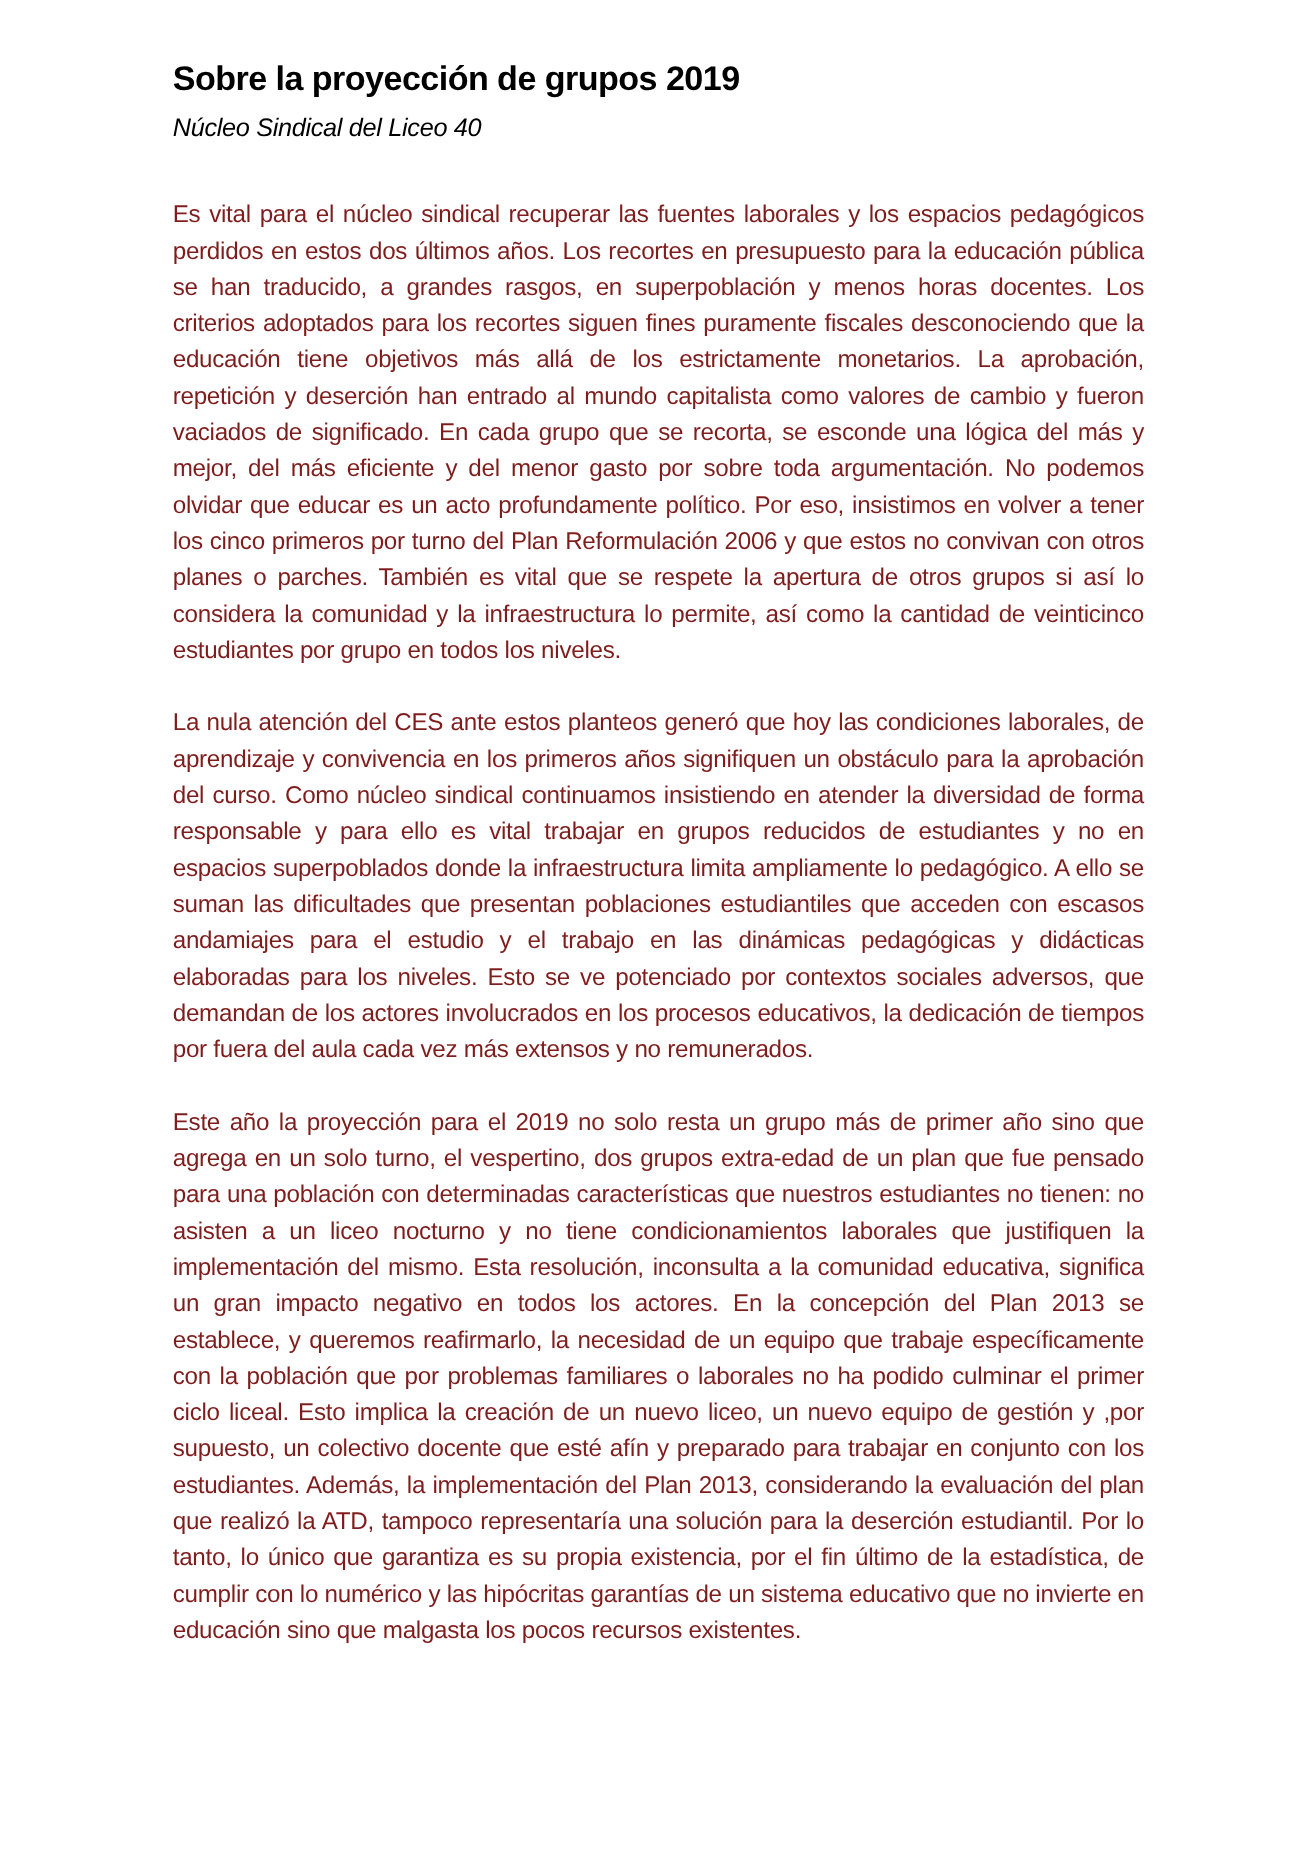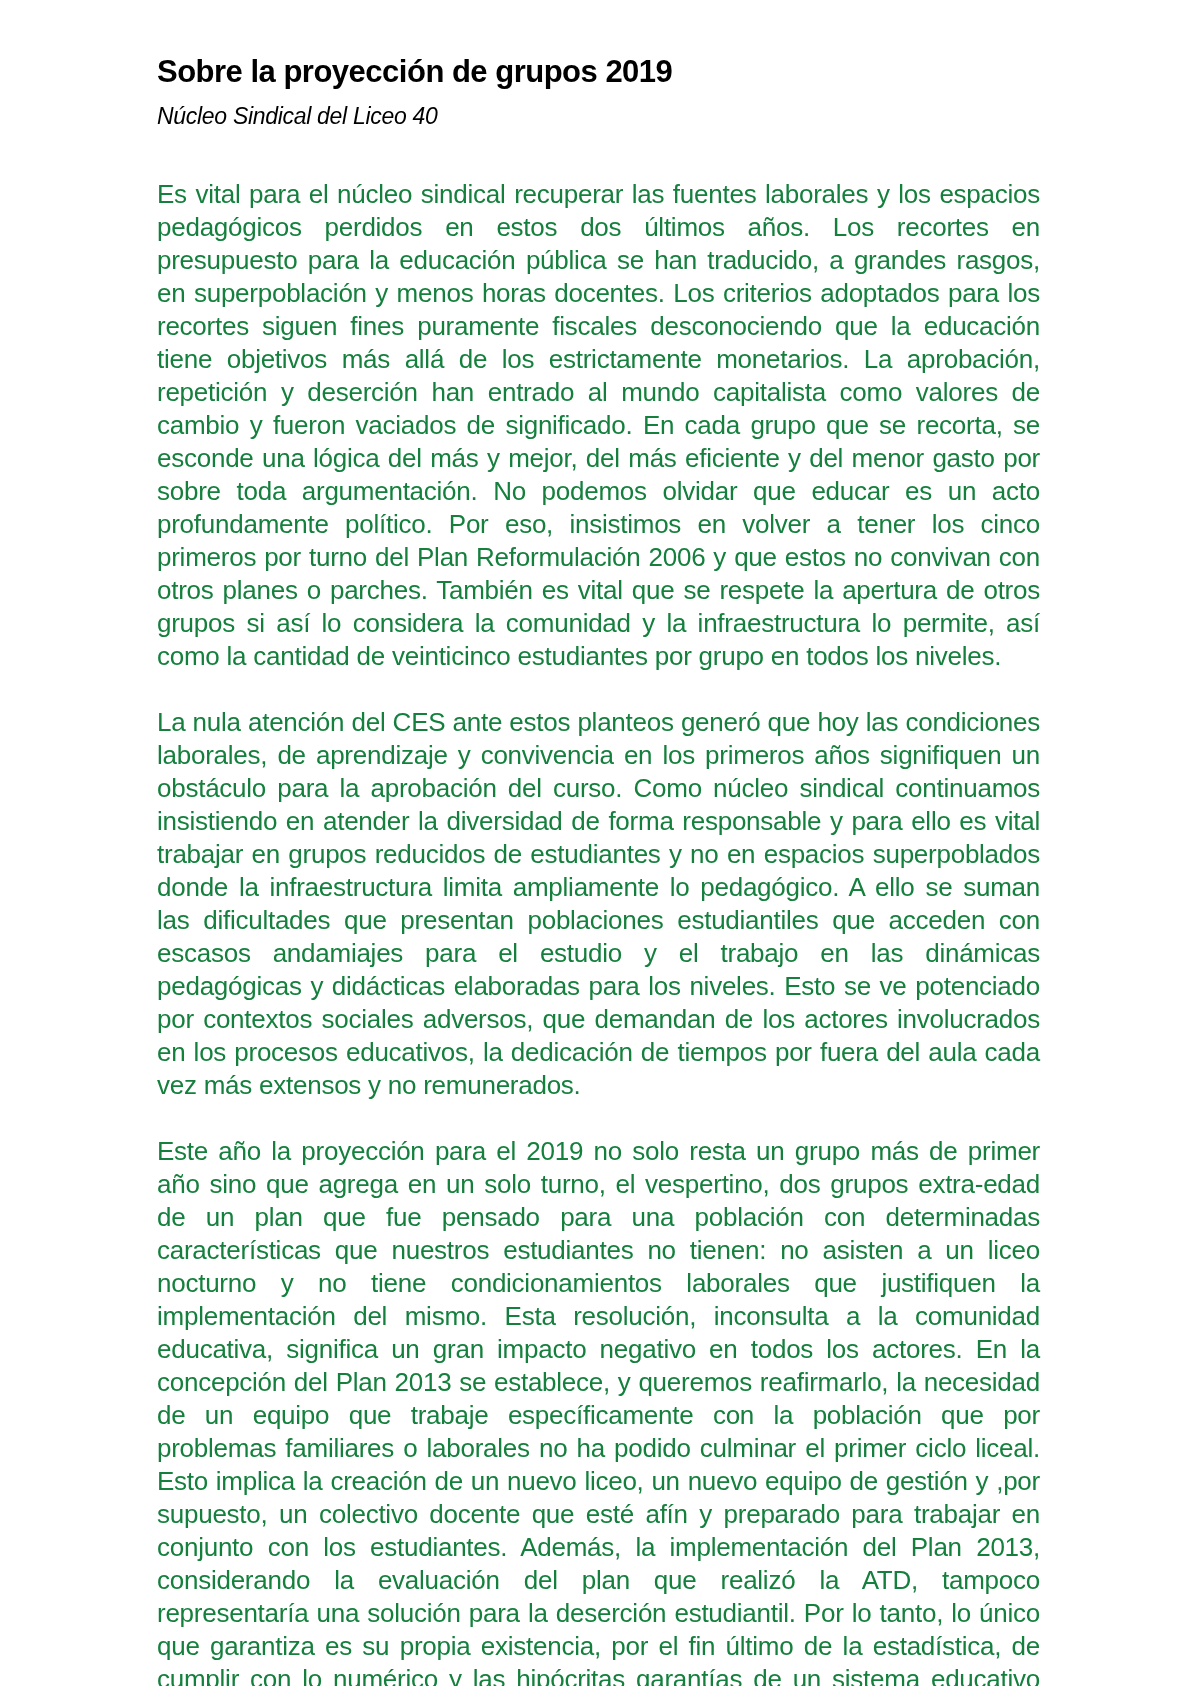--- a/index.html
+++ b/index.html
@@ -35,26 +35,26 @@
     font-style: italic;
     line-height: 30px;
     letter-spacing: -0.3px;
     margin: 9px 0 0 0;
     color: #000000;
   }
   .doc-body {
     margin-top: 47px;
   }
   .doc-paragraph {
-    font-size: 26px;
+    font-size: 22px;
     line-height: 33px;
     letter-spacing: -0.25px;
     text-align: justify;
     margin: 0 0 33px 0;
-    color: #15803d;
+    color: #7f1d1d;
   }
   .doc-paragraph:last-child {
     margin-bottom: 0;
   }
 </style>
 </head>
 <body>
 
 <div class="page">
   <h1 class="doc-title">Sobre la proyección de grupos 2019</h1>

